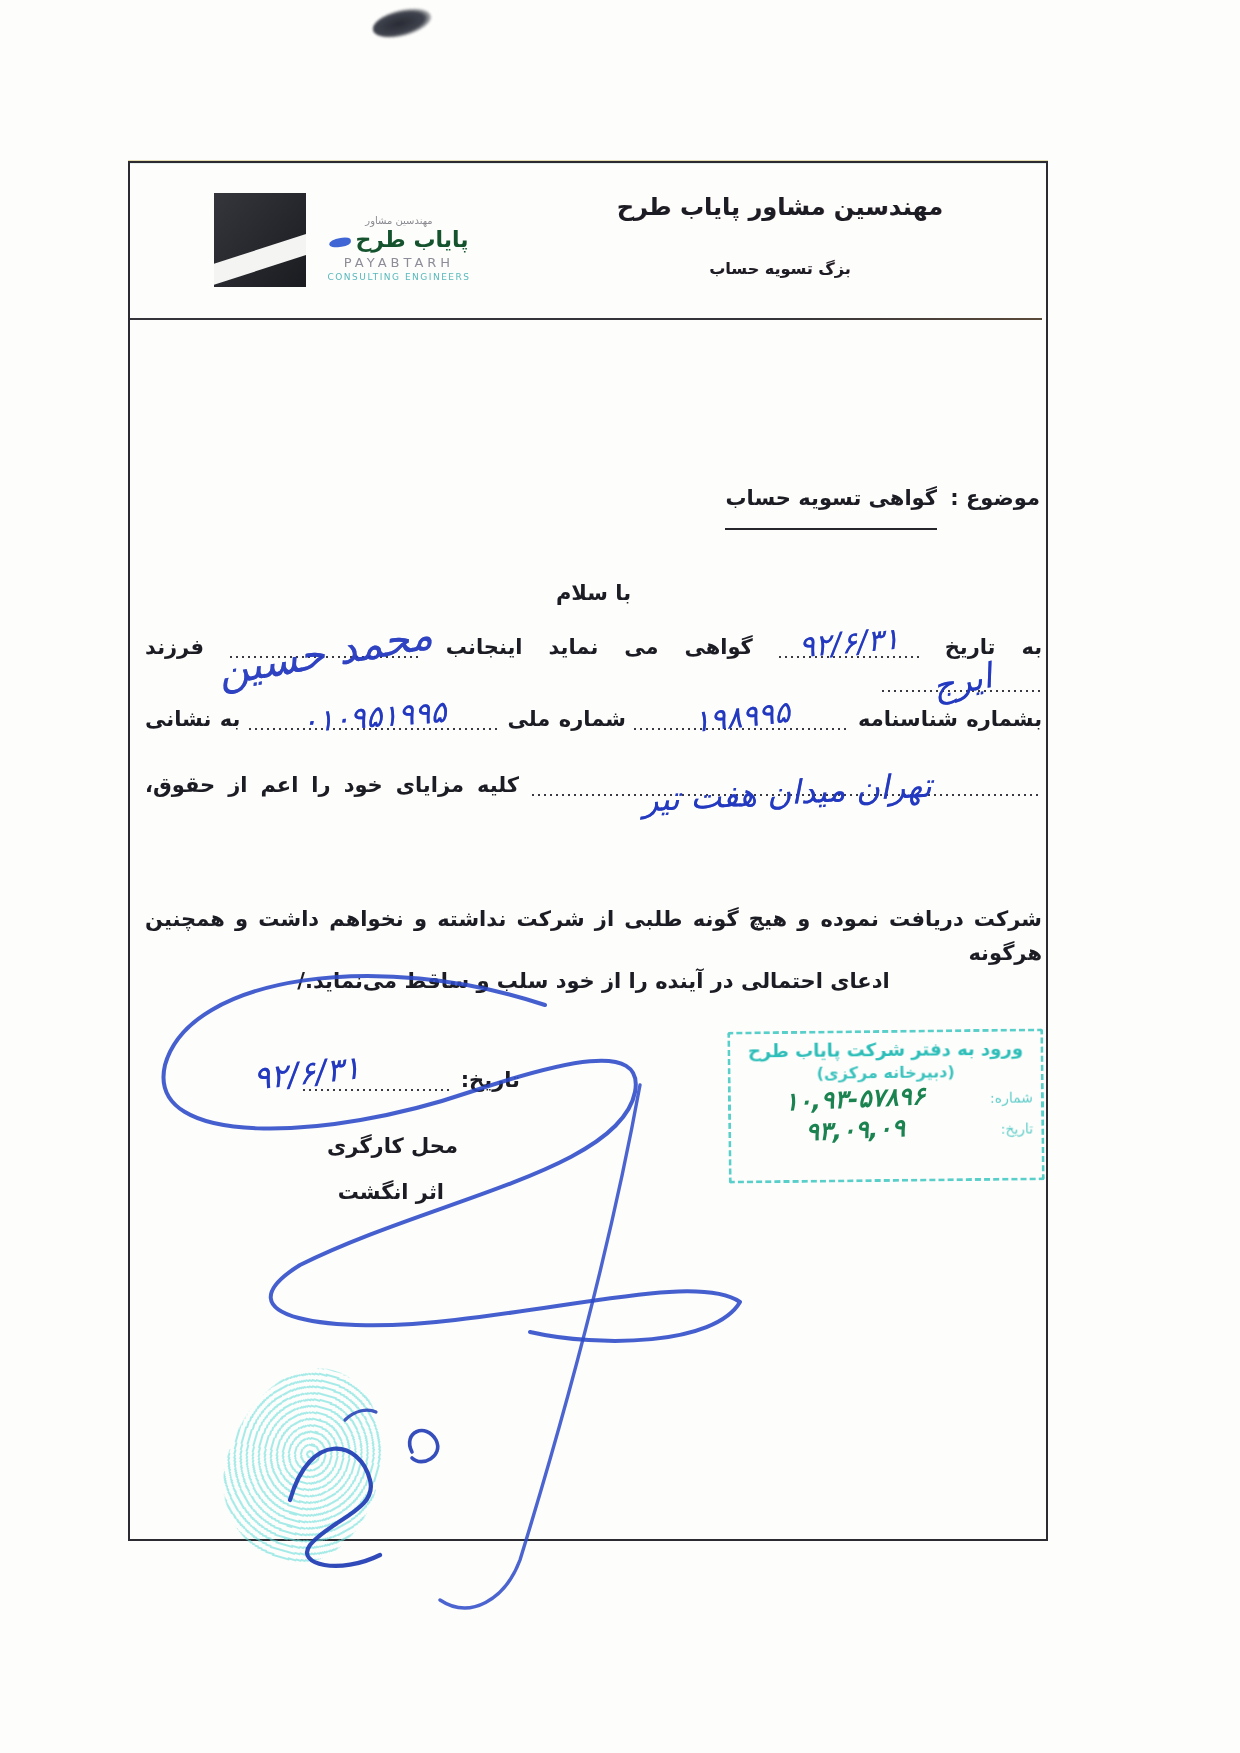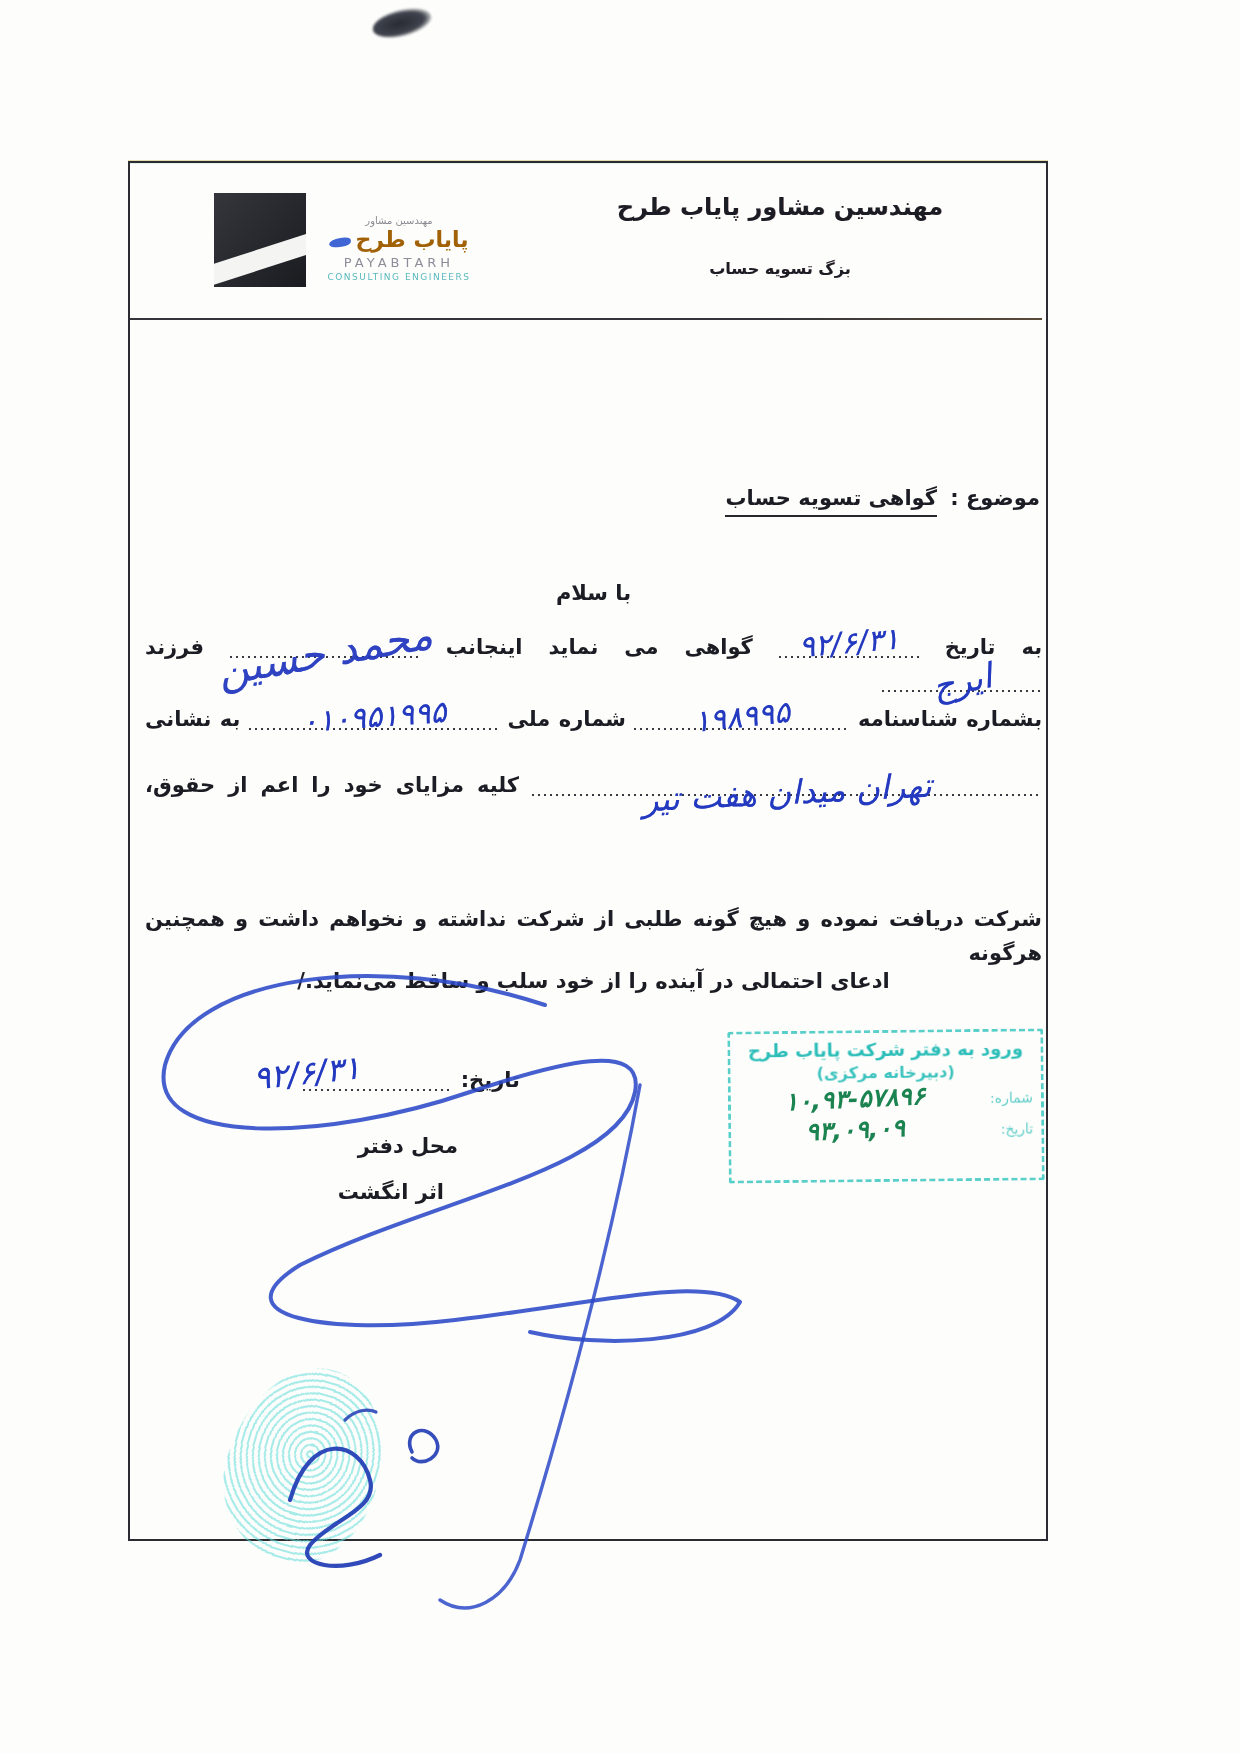--- a/index.html
+++ b/index.html
@@ -30,34 +30,34 @@
   .logo-mark{
     width:92px; height:94px; background:#23252b; position:relative; overflow:hidden;
     background-image:linear-gradient(130deg, rgba(255,255,255,.08), rgba(0,0,0,.25));
   }
   .logo-mark .stripe{
     position:absolute; left:-18px; top:58px; width:118px; height:20px;
     background:#f4f4f2; transform:rotate(-18deg);
   }
   .logo-text{margin-left:8px; margin-top:22px; width:170px; text-align:center; direction:rtl;}
   .logo-fa-small{font-size:10px; color:#8a8a92; letter-spacing:0; line-height:12px;}
-  .logo-fa-brand{font-size:22px; font-weight:bold; color:#a16207; line-height:26px; position:relative; display:inline-block;}
+  .logo-fa-brand{font-size:22px; font-weight:bold; color:#14532d; line-height:26px; position:relative; display:inline-block;}
   .logo-swoosh{
     display:inline-block; width:22px; height:9px; background:#2b55d0; border-radius:60% 40% 50% 50%;
     margin-right:4px; vertical-align:middle; transform:rotate(-8deg); opacity:.9;
   }
   .logo-en{font-size:13px; color:#8d8d99; letter-spacing:4px; direction:ltr; line-height:16px; margin-top:2px;}
   .logo-tagline{font-size:9px; color:#2fa8ad; letter-spacing:1.5px; direction:ltr; opacity:.8; margin-top:1px;}
   
   .head-titles{position:absolute; left:560px; top:192px; width:440px; text-align:center; direction:rtl;}
   .head-org{font-size:24px; font-weight:bold; line-height:30px; text-shadow:0.5px 0 0 rgba(120,20,40,.25);}
   .head-doc{font-size:16px; font-weight:bold; margin-top:37px; text-shadow:0.5px 0 0 rgba(120,20,40,.25);}
   
   .subject{position:absolute; right:200px; top:486px; direction:rtl; font-size:21px; font-weight:bold;}
-  .subject .subject-value{border-bottom:2px solid #26262c; padding-bottom:5px; margin-right:6px;}
+  .subject .subject-value{border-bottom:2px solid #26262c; padding-bottom:18px; margin-right:6px;}
   
   .bodytext{position:absolute; left:145px; width:897px; direction:rtl; font-size:21px; font-weight:600; line-height:34px;}
   .jl{text-align:justify; text-align-last:justify;}
   .rl{text-align:center;}
   .dots{
     display:inline-block; vertical-align:-4px; height:14px; position:relative;
     background-image:repeating-linear-gradient(90deg,#3a3a42 0 2px, transparent 2px 6px);
     background-size:100% 2px; background-position:0 100%; background-repeat:no-repeat;
   }
   .hw{
@@ -192,21 +192,21 @@
       <span class="stamp-hw num">۹۳,۰۹,۰۹</span>
     </div>
   </div>
 
   <div class="sigblock">
     <div class="sig-date">
       <span>تاریخ:</span>
       <span class="dots"></span>
       <span class="hw hw-date2 num">۹۲/۶/۳۱</span>
     </div>
-    <div class="sig-sign">محل دفتر</div>
+    <div class="sig-sign">محل کارگری</div>
     <div class="sig-finger">اثر انگشت</div>
   </div>
 
   <div class="fingerprint"></div>
 
   <svg class="sig-svg" width="660" height="730" viewBox="0 0 660 730">
     <path d="M405 65 C240 10 50 35 25 125 C5 210 190 200 330 152 C420 122 505 100 495 152 C480 230 290 260 160 325 C75 378 190 395 315 380 C440 366 560 335 600 362 C575 405 460 408 390 392" stroke="#2b49c8" stroke-width="4" opacity="0.88"></path>
     <path d="M500 145 C470 310 420 490 380 620 C365 660 330 680 300 660" stroke="#2b49c8" stroke-width="3.4" opacity="0.85"></path>
     <path d="M150 560 C170 490 220 500 230 540 C238 570 190 580 170 605 C155 625 200 635 240 615" stroke="#1f3bb4" stroke-width="4.2" opacity="0.92"></path>
     <path d="M272 512 C262 492 286 482 296 500 C304 516 282 528 272 518" stroke="#1f3bb4" stroke-width="3.6" opacity="0.9"></path>

